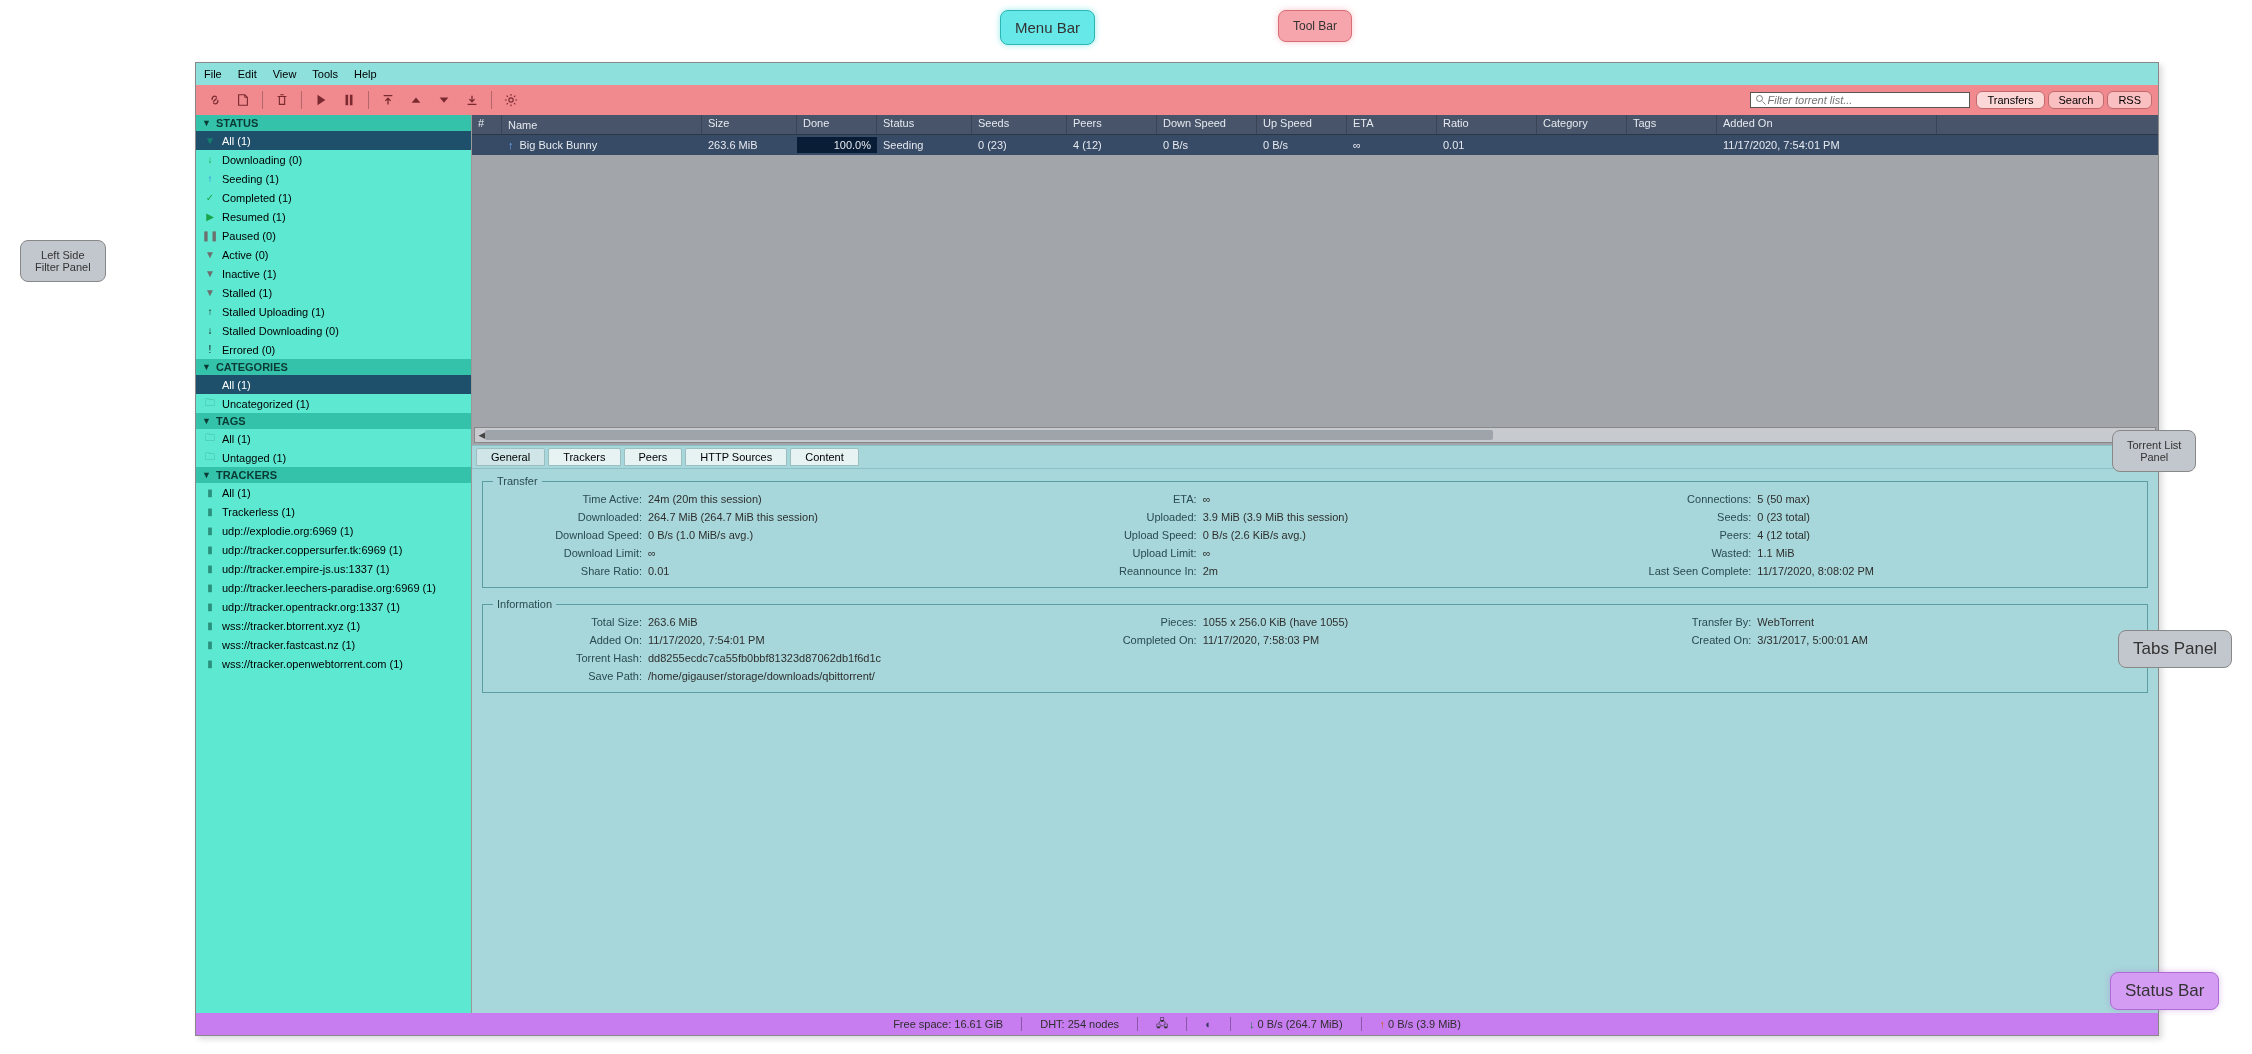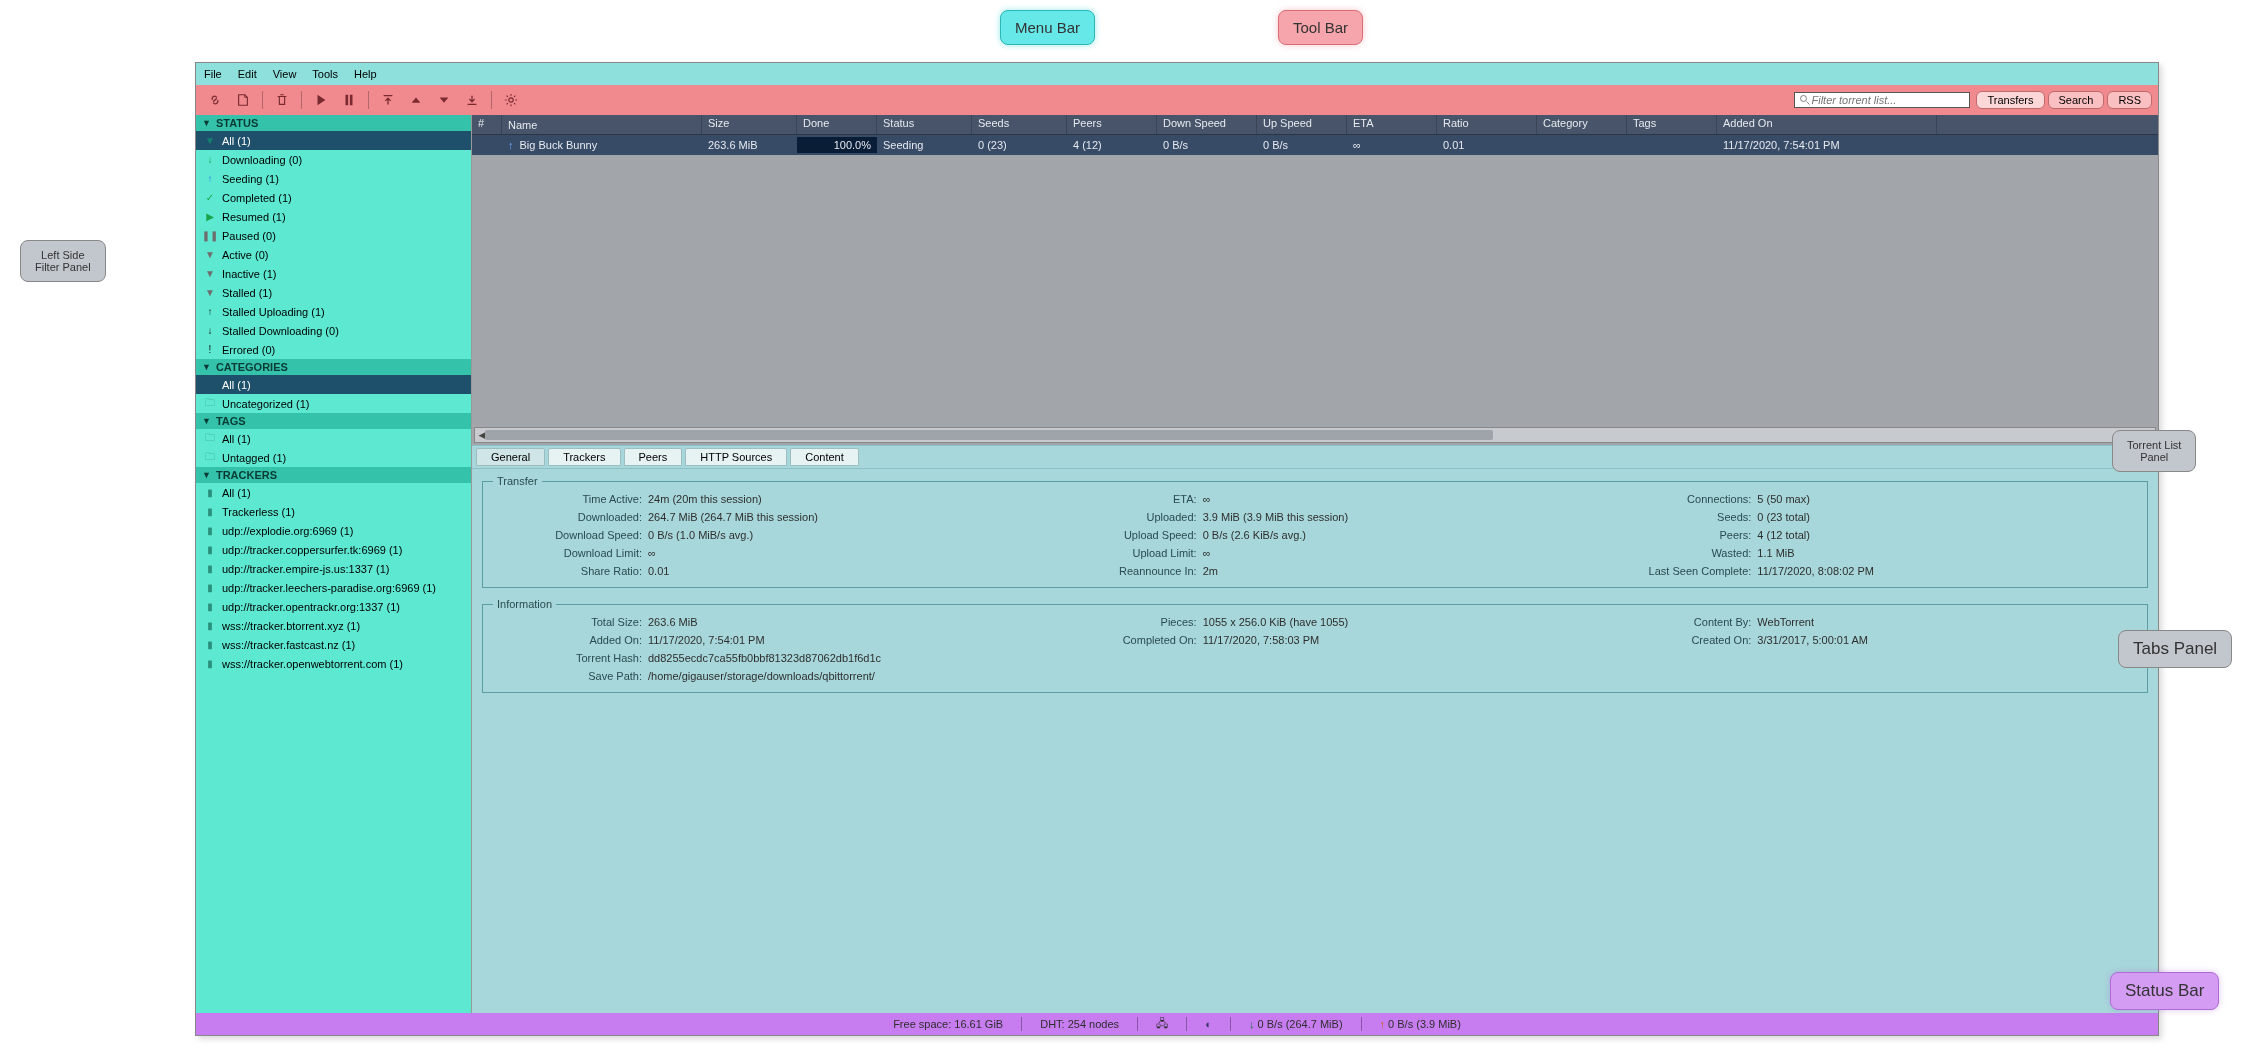--- a/index.html
+++ b/index.html
@@ -15,21 +15,21 @@
 }
 
 .menu-bar { background: #8de0dc; height: 22px; display: flex; align-items: center; padding: 0 8px; }
 .menu-bar .mi { margin-right: 16px; cursor: pointer; }
 
 .tool-bar { background: #f18a8f; height: 30px; display: flex; align-items: center; padding: 0 6px; justify-content: space-between; }
 .tool-left { display: flex; align-items: center; gap: 2px; }
 .tool-btn { width: 26px; height: 24px; display: inline-flex; align-items: center; justify-content: center; cursor: pointer; border-radius: 2px; }
 .tool-sep { width: 1px; height: 18px; background: rgba(0,0,0,.25); margin: 0 4px; }
 .tool-right { display: flex; align-items: center; gap: 6px; }
-.search-wrap { background: #fff; border: 1px solid #555; display: flex; align-items: center; padding: 1px 4px; width: 176px; }
+.search-wrap { background: #fff; border: 1px solid #555; display: flex; align-items: center; padding: 1px 4px; width: 220px; }
 .search-wrap input { border: none; outline: none; flex: 1; font-style: italic; color: #888; font-size: 11px; }
 .tab-btn { background: #f9bfc1; border: 1px solid #c06a6e; padding: 2px 10px; cursor: pointer; border-radius: 6px; }
 .tab-btn.active { background: #fcd7d8; }
 
 .body-row { display: flex; flex: 1; min-height: 0; }
 
 .sidebar { width: 276px; background: #5de9d1; overflow-y: auto; border-right: 1px solid #999; }
 .sb-sect { background: #34c2ab; color: #0a3a33; font-weight: bold; padding: 2px 6px; display: flex; align-items: center; }
 .sb-sect::before { content: "▼"; font-size: 9px; margin-right: 5px; }
 .sb-item { padding: 2px 6px 2px 8px; display: flex; align-items: center; cursor: pointer; height: 19px; gap: 6px; }
@@ -62,21 +62,21 @@
 .info-row .k { text-align: right; width: 155px; padding-right: 6px; color: #2a4b50; }
 .info-row .v { color: #2e2e2e; }
 .info-row.full { grid-column: 1 / -1; }
 .link { color: #e86a1f; text-decoration: underline; }
 
 .status-bar { background: #c77df0; height: 22px; display: flex; align-items: center; justify-content: center; padding: 0 10px; gap: 18px; color: #2d2d2d; }
 .status-bar .sep { width: 1px; height: 14px; background: rgba(0,0,0,.3); }
 
 .callout { position: absolute; background: #c2c6cd; border: 1px solid #888; border-radius: 8px; padding: 8px 14px; text-align: center; color: #333; font-size: 17px; z-index: 50; }
 .callout.teal { background: #66e8e8; border-color: #2bb5b5; font-size: 15px; box-shadow: 0 0 6px rgba(0,200,200,.4); }
-.callout.pink { background: #f6a5ac; border-color: #d96d76; font-size: 15px; box-shadow: 0 0 6px rgba(240,120,130,.4); }
+.callout.pink { background: #f6a5ac; border-color: #d96d76; font-size: 12px; box-shadow: 0 0 6px rgba(240,120,130,.4); }
 .callout.purple { background: #d49cf3; border-color: #ae6bd6; font-size: 17px; box-shadow: 0 0 6px rgba(180,110,220,.4); }
 
 .ico svg, .tool-btn svg { width: 14px; height: 14px; }
 .c-hash { width: 30px; }
 .c-name { width: 200px; display: flex; align-items: center; gap: 6px; }
 .c-size { width: 95px; }
 .c-done { width: 80px; }
 .c-status { width: 95px; }
 .c-seeds { width: 95px; }
 .c-peers { width: 90px; }
@@ -425,21 +425,21 @@
         <div class="info-grid" id="info-grid">
               <div class="info-row">
                 <div class="k">Total Size:</div>
                 <div class="v">263.6 MiB</div>
               </div>
               <div class="info-row">
                 <div class="k">Pieces:</div>
                 <div class="v">1055 x 256.0 KiB (have 1055)</div>
               </div>
               <div class="info-row">
-                <div class="k">Content By:</div>
+                <div class="k">Transfer By:</div>
                 <div class="v">WebTorrent <https: webtorrent.io=""></https:></div>
               </div>
               <div class="info-row">
                 <div class="k">Added On:</div>
                 <div class="v">11/17/2020, 7:54:01 PM</div>
               </div>
               <div class="info-row">
                 <div class="k">Completed On:</div>
                 <div class="v">11/17/2020, 7:58:03 PM</div>
               </div>

